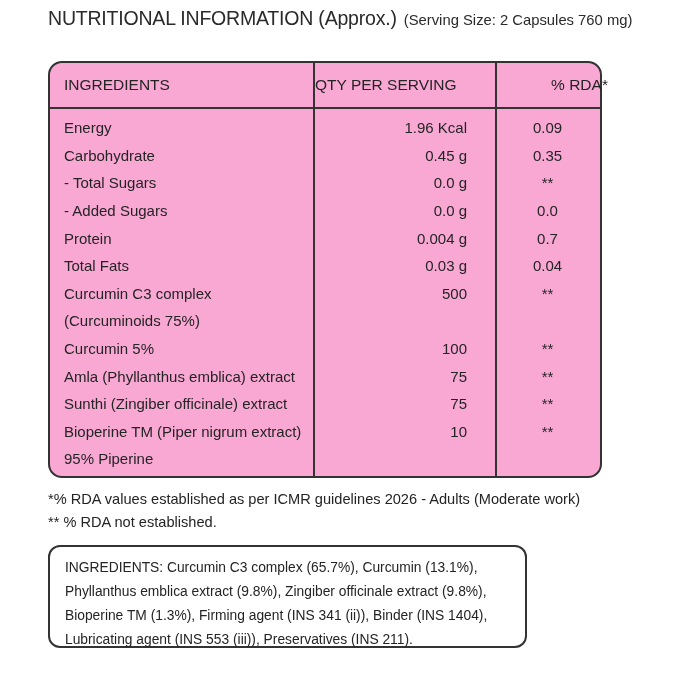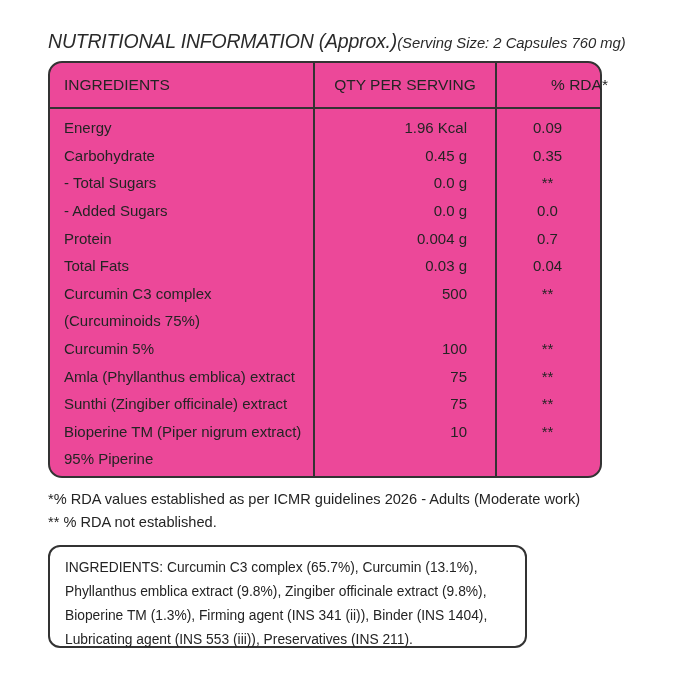--- a/index.html
+++ b/index.html
@@ -1,32 +1,32 @@
 <!DOCTYPE html>
 <html><head>
 <meta charset="utf-8">
 <style>
   html,body{margin:0;padding:0;background:#ffffff;}
   body{font-family:"Liberation Sans", sans-serif;color:#242424;}
   .page{position:relative;width:679px;height:679px;background:#ffffff;overflow:hidden;}
 
   
-  .title-row{position:absolute;left:48px;top:30px;display:flex;align-items:baseline;white-space:nowrap;font-style:italic;}
+  .title-row{position:absolute;left:48px;top:7px;display:flex;align-items:baseline;gap:7px;white-space:nowrap;}
   .title-main{font-size:19.5px;letter-spacing:-0.2px;color:#2a2a2a;}
   .title-serving{font-size:14.8px;color:#2a2a2a;}
 
   
   .ntable{position:absolute;left:48px;top:61px;width:554px;height:417px;
-          border:2px solid #333333;border-radius:14px;box-sizing:border-box;background:#ec4899;}
+          border:2px solid #333333;border-radius:14px;box-sizing:border-box;background:#f9a8d4;}
   .vline{position:absolute;top:0;bottom:0;width:2px;background:#333333;z-index:2;}
   .vline.v1{left:263px;}
   .vline.v2{left:445px;}
   .thead{display:flex;height:44px;border-bottom:2px solid #333333;align-items:center;font-size:15.5px;color:#242424;}
   .th-name{flex:0 0 265px;padding-left:14px;box-sizing:border-box;}
-  .th-qty{flex:0 0 180px;text-align:center;}
+  .th-qty{flex:0 0 180px;text-align:left;}
   .th-rda{flex:0 0 105px;text-align:center;margin-left:32px;}
   .tbody{padding-top:5px;}
   .trow{display:flex;height:27.6px;align-items:center;font-size:15px;}
   .c-name{flex:0 0 265px;padding-left:14px;box-sizing:border-box;white-space:nowrap;position:relative;z-index:1;}
   .c-qty{flex:0 0 180px;text-align:right;padding-right:28px;box-sizing:border-box;}
   .c-rda{flex:0 0 105px;text-align:center;}
 
   
   .footnotes{position:absolute;left:48px;top:488px;font-size:14.6px;line-height:23px;color:#242424;}
 

